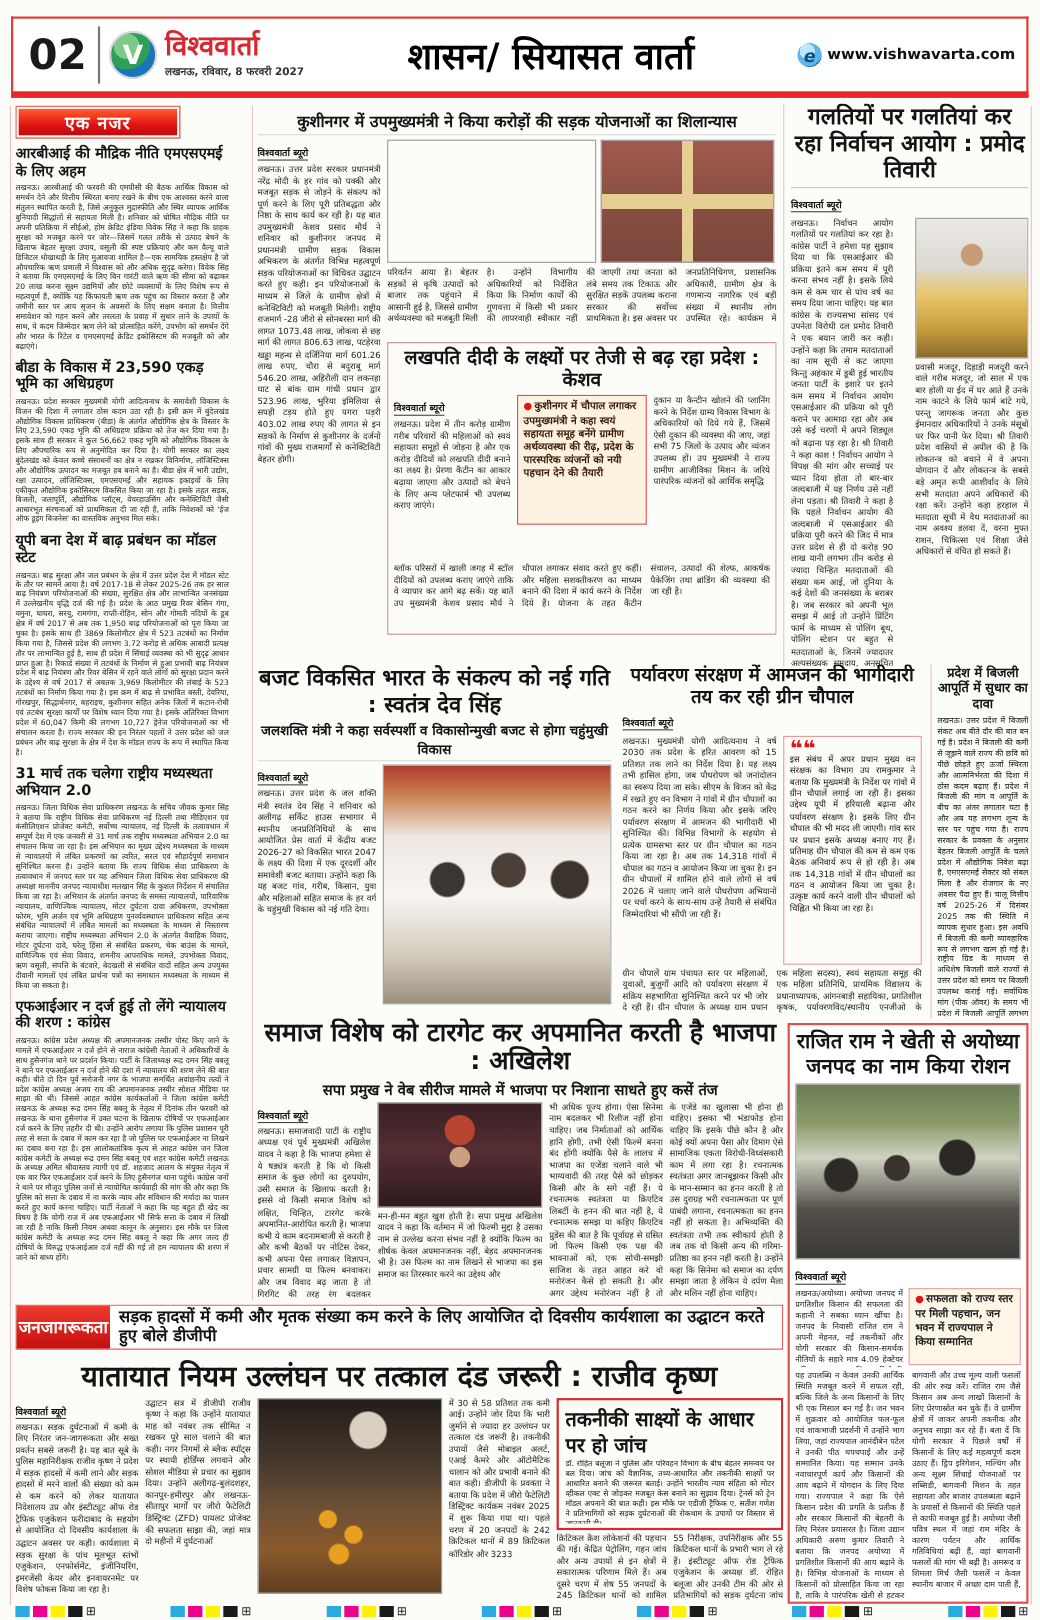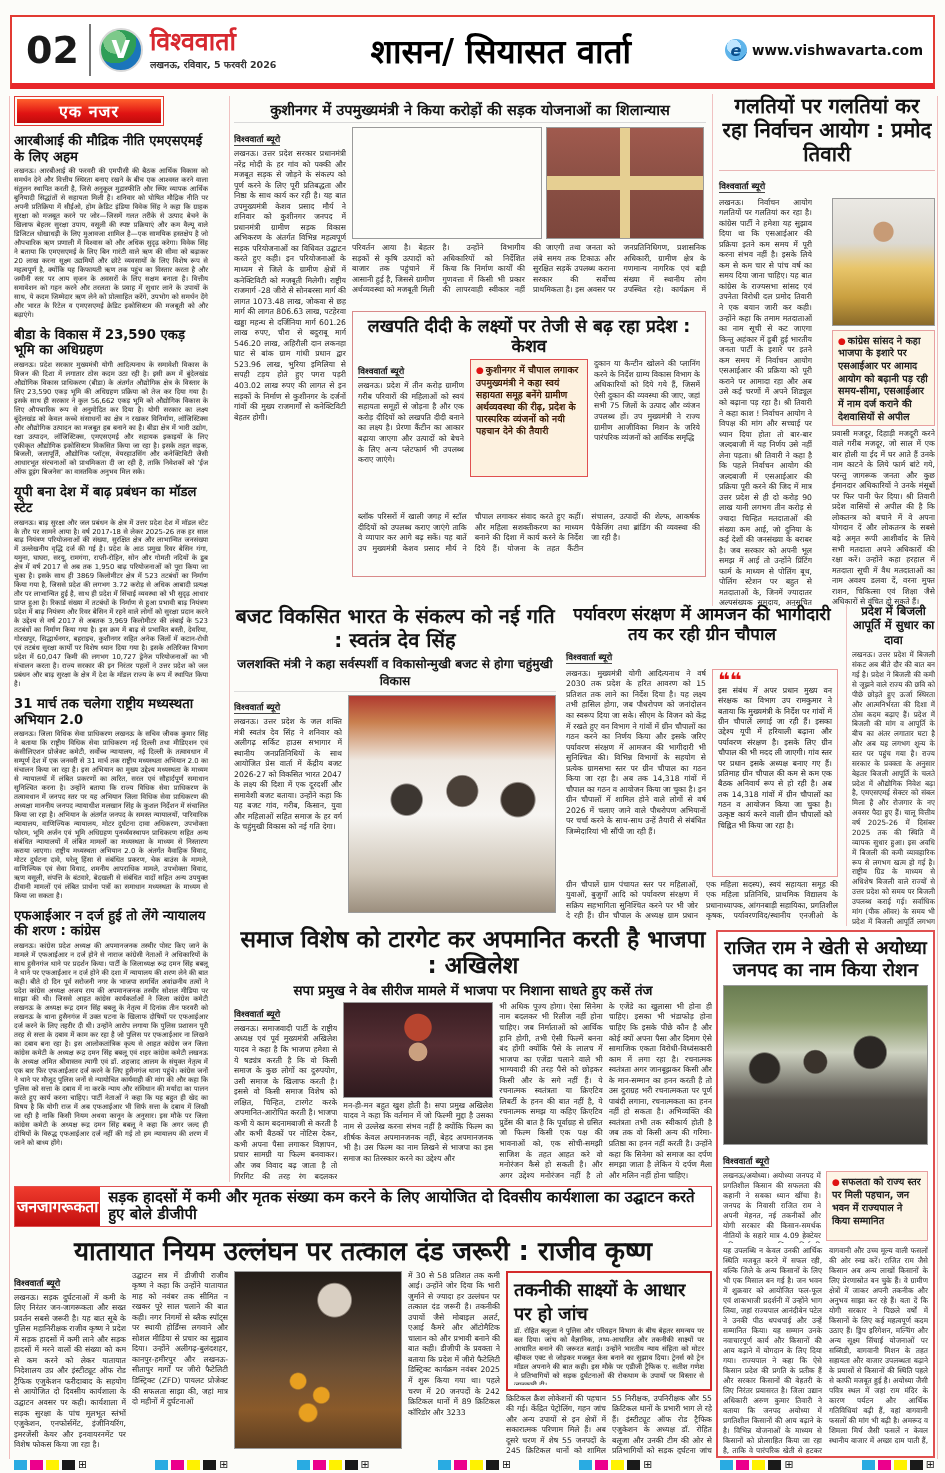--- a/index.html
+++ b/index.html
@@ -158,21 +158,21 @@
 
 <div class="frame-l"></div>
 <div class="frame-r"></div>
 
 <div class="abs masthead">
   <div class="pageno">02</div>
   <div class="mast-div"></div>
   <div class="logo">V</div>
   <div>
     <div class="mast-name">विश्ववार्ता</div>
-    <div class="mast-date">लखनऊ,   रविवार, 5 फरवरी 2026</div>
+    <div class="mast-date">लखनऊ,   रविवार, 8 फरवरी 2027</div>
   </div>
   <div class="section-title">शासन/ सियासत वार्ता</div>
   <div class="site">
     <span class="e-icon">e</span>
     <span>www.vishwavarta.com</span>
   </div>
 </div>
 
 <div class="abs left-col">
   <div class="eknajar">
@@ -232,21 +232,20 @@
 </div>
 
 <div class="abs pramod">
   <div class="pramod-head">गलतियों पर गलतियां कर रहा निर्वाचन आयोग : प्रमोद तिवारी</div>
   <div class="hairline"></div>
   <span class="byline">विश्ववार्ता ब्यूरो</span>
   <div class="pramod-flex">
     <div class="pramod-left body-t" style="height:438px;overflow:hidden">लखनऊ। निर्वाचन आयोग गलतियों पर गलतियां कर रहा है। कांग्रेस पार्टी ने हमेशा यह सुझाव दिया था कि एसआईआर की प्रक्रिया इतने कम समय में पूरी करना संभव नहीं है। इसके लिये कम से कम चार से पांच वर्ष का समय दिया जाना चाहिए। यह बात कांग्रेस के राज्यसभा सांसद एवं उपनेता विरोधी दल प्रमोद तिवारी ने एक बयान जारी कर कही। उन्होंने कहा कि तमाम मतदाताओं का नाम सूची से कट जाएगा किन्तु अहंकार में डूबी हुई भारतीय जनता पार्टी के इशारे पर इतने कम समय में निर्वाचन आयोग एसआईआर की प्रक्रिया को पूरी कराने पर आमादा रहा और अब उसे कई चरणों में अपने शिड्यूल को बढ़ाना पड़ रहा है। श्री तिवारी ने कहा काश ! निर्वाचन आयोग ने विपक्ष की मांग और सच्चाई पर ध्यान दिया होता तो बार-बार जल्दबाजी में यह निर्णय उसे नहीं लेना पड़ता। श्री तिवारी ने कहा है कि पहले निर्वाचन आयोग की जल्दबाजी में एसआईआर की प्रक्रिया पूरी करने की जिद में मात्र उत्तर प्रदेश से ही दो करोड़ 90 लाख यानी लगभग तीन करोड़ से ज्यादा चिन्हित मतदाताओं की संख्या कम आई, जो दुनिया के कई देशों की जनसंख्या के बराबर है। जब सरकार को अपनी भूल समझ में आई तो उन्होंने प्रिंटिंग फार्म के माध्यम से पोलिंग बूथ, पोलिंग स्टेशन पर बहुत से मतदाताओं के, जिनमें ज्यादातर अल्पसंख्यक समुदाय, अनुसूचित जाति, पिछड़े तबके और</div>
     <div class="pramod-right">
       <div class="ph ph-pramod"></div>
-      <div class="callout" style="height:96px;overflow:hidden"><span class="red-dot">●</span><span>कांग्रेस सांसद ने कहा भाजपा के इशारे पर एसआईआर पर आमाद आयोग को बढ़ानी पड़ रही समय-सीमा, एसआईआर में नाम दर्ज कराने की देशवासियों से अपील</span></div>
       <div class="body-t" style="height:200px;overflow:hidden;margin-top:3px">प्रवासी मजदूर, दिहाड़ी मजदूरी करने वाले गरीब मजदूर, जो साल में एक बार होली या ईद में घर आते हैं उनके नाम काटने के लिये फार्म बांटे गये, परन्तु जागरूक जनता और कुछ ईमानदार अधिकारियों ने उनके मंसूबों पर फिर पानी फेर दिया। श्री तिवारी प्रदेश वासियों से अपील की है कि लोकतन्त्र को बचाने में वे अपना योगदान दें और लोकतन्त्र के सबसे बड़े अमृत रूपी आशीर्वाद के लिये सभी मतदाता अपने अधिकारों की रक्षा करें। उन्होंने कहा हरहाल में मतदाता सूची में वैध मतदाताओं का नाम अवश्य डलवा दें, वरना मुफ्त राशन, चिकित्सा एवं शिक्षा जैसे अधिकारों से वंचित हो सकते हैं।</div>
     </div>
   </div>
 </div>
 
 <div class="abs budget">
   <div class="budget-head">बजट विकसित भारत के संकल्प को नई गति : स्वतंत्र देव सिंह</div>
   <div class="budget-sub">जलशक्ति मंत्री ने कहा सर्वस्पर्शी व विकासोन्मुखी बजट से होगा चहुंमुखी विकास</div>
   <div class="budget-flex">
     <div class="budget-left">

